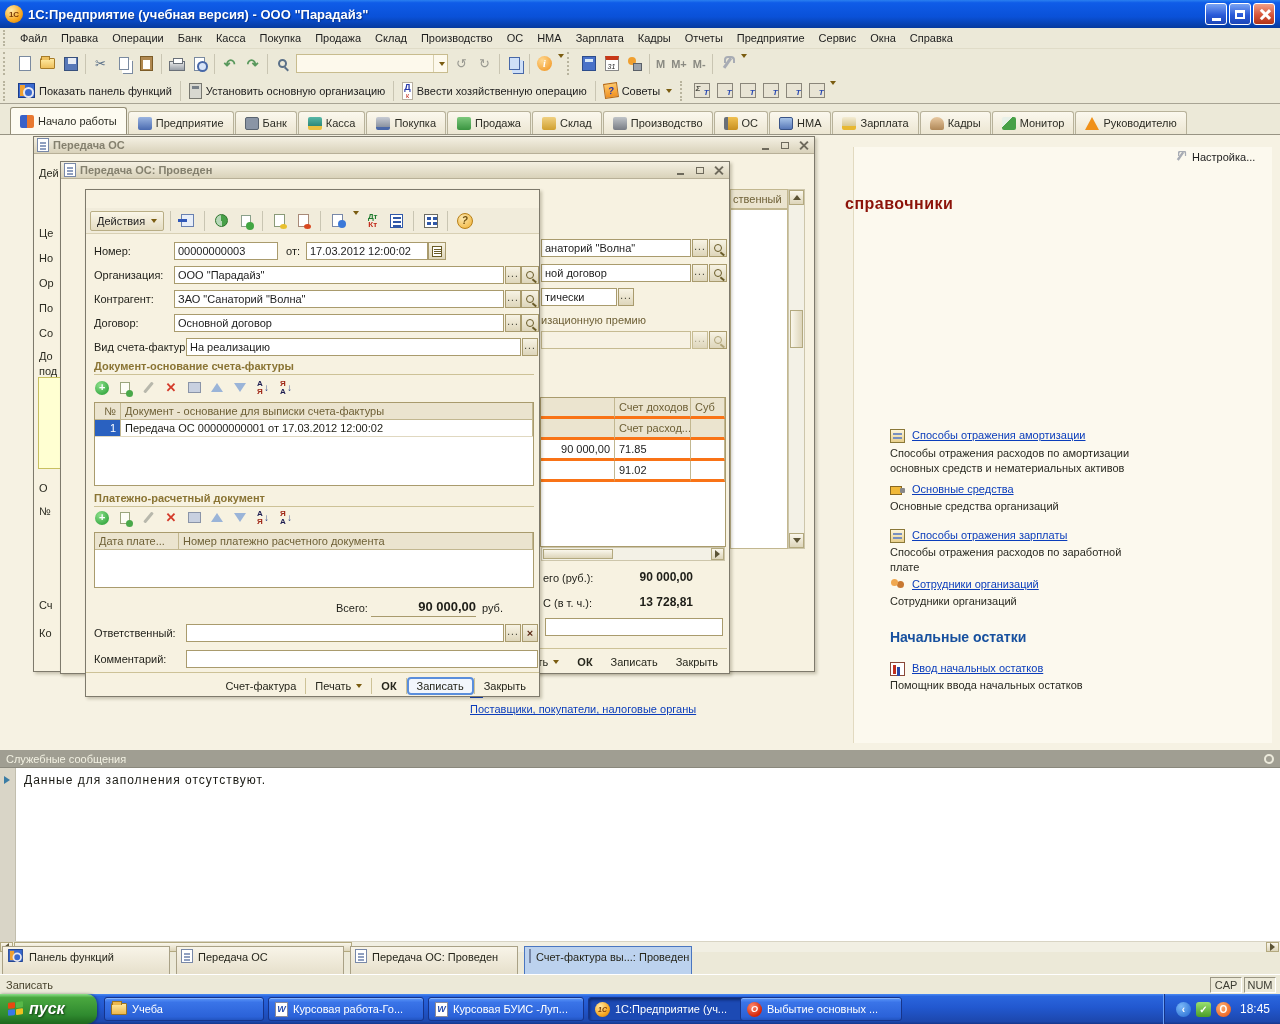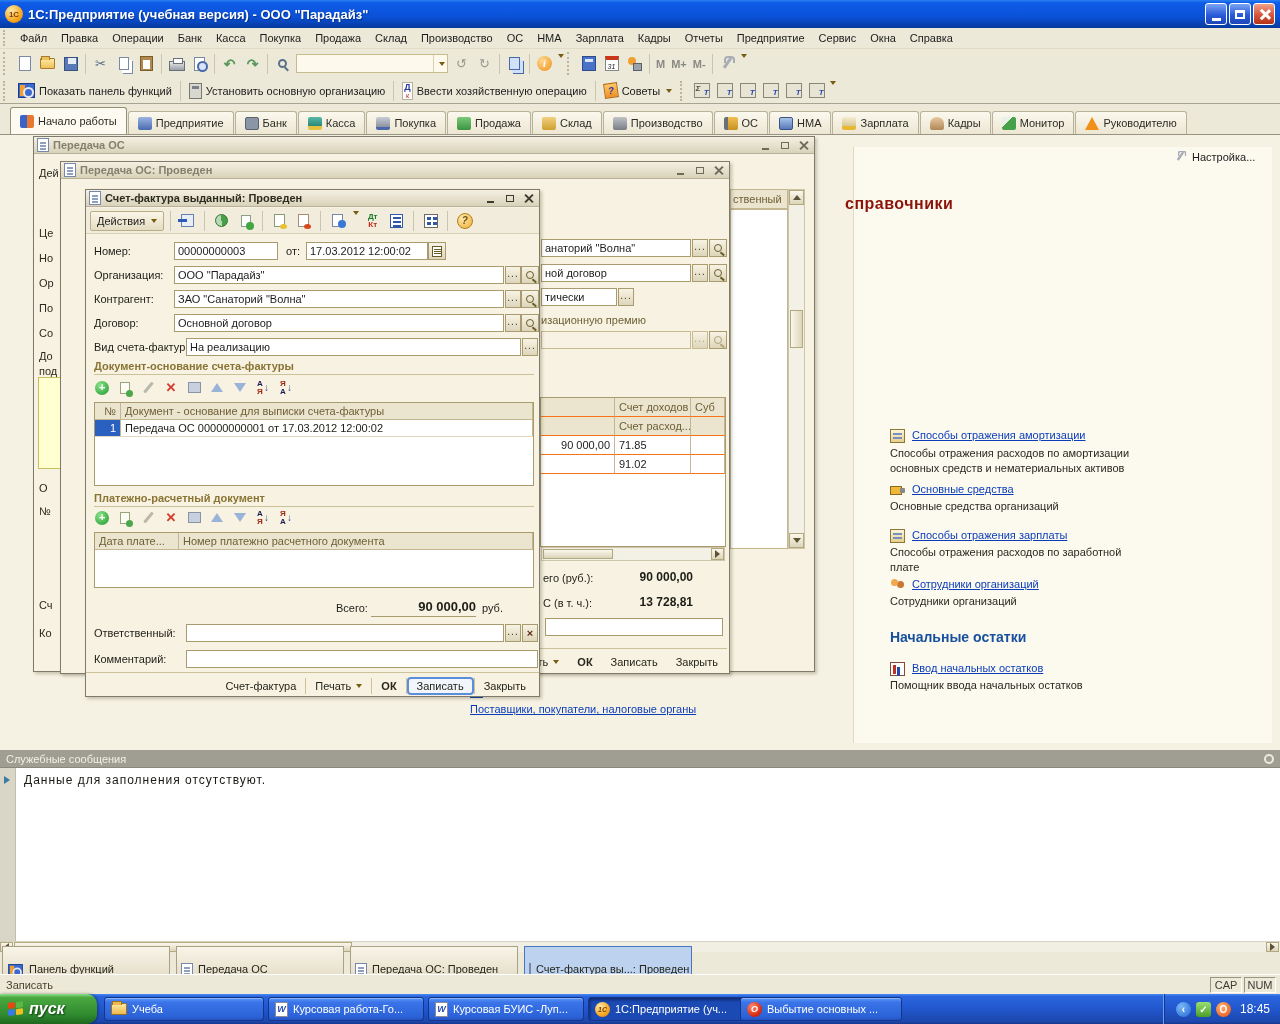--- a/index.html
+++ b/index.html
@@ -201,21 +201,21 @@
 .msgpanel{position:absolute;left:0;top:750px;width:1280px;height:191px;background:#fff}
 .msgtitle{height:17px;background:#a09e92;color:#f2f1e2;display:flex;align-items:center;padding:0 6px}
 .msgbody{position:absolute;left:0;top:17px;right:0;bottom:0;background:#fff;border-top:1px solid #8a887c}
 .msggutter{position:absolute;left:0;top:0;width:16px;bottom:0;background:#d9d5c7;border-right:1px solid #c2beae}
 .msgline{position:absolute;left:24px;top:5px;font-family:Liberation Sans, sans-serif;font-size:12px;color:#1a1a14;letter-spacing:1px}
 .msgmark{position:absolute;left:4px;top:8px;width:0;height:0;border-top:4px solid transparent;border-bottom:4px solid transparent;border-left:6px solid #3a7ca5}
 .pin{margin-left:auto;width:10px;height:10px;border:2px solid #eceadb;border-radius:50%}
 
 .hscrollrow{position:absolute;left:0;top:941px;width:1280px;height:11px;background:#f1efe3;border-top:1px solid #d8d4c4}
 .winbar{position:absolute;left:0;top:952px;width:1280px;height:22px;background:#ece9d8;display:flex;align-items:center;padding:1px 2px;gap:6px}
-.wbitem{width:168px;height:30px;border:1px solid #a9a186;background:linear-gradient(#f8f4e8,#e3dcc6);display:flex;align-items:flex-start;gap:5px;padding:16px 4px;white-space:nowrap;overflow:hidden;color:#26261c}
+.wbitem{width:168px;height:30px;border:1px solid #a9a186;background:linear-gradient(#f8f4e8,#e3dcc6);display:flex;align-items:flex-end;gap:5px;padding:16px 4px;white-space:nowrap;overflow:hidden;color:#26261c}
 .wbitem.active{background:#bcd2ee;border-color:#4a76c0}
 .statusbar{position:absolute;left:0;top:974px;width:1280px;height:20px;background:#ece9d8;border-top:1px solid #fff;display:flex;align-items:center;padding:0 6px;color:#4a452f}
 .kbcell{position:absolute;top:2px;width:32px;height:16px;border:1px solid;border-color:#9a9684 #fff #fff #9a9684;display:flex;align-items:center;justify-content:center;color:#3c3c32;font-size:11px}
 
 .taskbar{position:absolute;left:0;top:994px;width:1280px;height:30px;background:linear-gradient(180deg,#4a8af4 0%,#2a65dd 8%,#2258cf 45%,#1c47ad 92%,#15368a 100%)}
 .startbtn{position:absolute;left:0;top:0;width:97px;height:30px;border-radius:0 10px 10px 0;background:linear-gradient(180deg,#8ee08a 0%,#4aa83f 12%,#2f8a2f 70%,#1d671d 100%);display:flex;align-items:center;gap:5px;padding:0 10px 0 8px;box-shadow:1px 0 3px rgba(0,0,0,.4)}
 .startbtn .stext{color:#fff;font-size:16px;font-weight:bold;font-style:italic;text-shadow:1px 1px 2px #123a12}
 .flag{width:16px;height:14px;display:grid;grid-template-columns:7px 7px;grid-template-rows:6px 6px;gap:1px;transform:skewY(-6deg)}
 .flag i{border-radius:1px}
 .flag .f1{background:#e84810}.flag .f2{background:#58b848}.flag .f3{background:#3878e8}.flag .f4{background:#f0c020}
@@ -228,21 +228,21 @@
 .ic-opera{width:15px;height:15px;border-radius:50%;background:radial-gradient(circle at 35% 30%,#ff8a70,#d42408 70%);color:#fff;font-weight:bold;font-size:9px;display:flex;align-items:center;justify-content:center;flex:none}
 .tray{position:absolute;right:0;top:0;height:30px;display:flex;align-items:center;gap:5px;padding:0 10px 0 12px;border-left:1px solid #6aa0f8;box-shadow:inset 1px 0 0 #16348a}
 .trayico{width:15px;height:15px;border-radius:50%;display:flex;align-items:center;justify-content:center;color:#fff;font-weight:bold;font-size:10px}
 .t-chev{background:radial-gradient(circle at 35% 30%,#7ab8f8,#2268d0)}
 .t-green{background:linear-gradient(#9ae070,#4a9c28);border-radius:3px}
 .t-orange{background:radial-gradient(circle at 35% 30%,#ffb070,#e85010)}
 .claytime{color:#fff;font-size:12px;margin-left:4px}
 
 .w2grid{position:absolute;background:#fff;border:1px solid #a99b6d}
 .w2r{display:flex}
-.w2c{border-right:1px solid #c2b790;border-bottom:1px solid #f97316;padding:3px 4px;white-space:nowrap;overflow:hidden}
+.w2c{border-right:1px solid #c2b790;border-bottom:3px solid #f97316;padding:3px 4px;white-space:nowrap;overflow:hidden}
 .w2h{background:#ebe4cf;color:#6d5f35}
 .yellowfrag{position:absolute;background:#ffffd2;border:1px solid #c8c060}
 .fragcol span{position:absolute;left:5px;color:#2a2a20;white-space:nowrap;overflow:hidden;width:22px}
 </style>
 </head>
 <body>
 
 <div class="titlebar">
   <span class="appico">1С</span>
   <span class="ttext">1С:Предприятие (учебная версия) - ООО "Парадайз"</span>
@@ -631,33 +631,20 @@
       <span class="vdiv"></span>
       <span class="dbtn bold">ОК</span>
       <span class="vdiv"></span>
       <span class="dbtn">Записать</span>
       <span class="vdiv"></span>
       <span class="dbtn">Закрыть</span>
     </div>
   </div>
 
   <div class="mwin" style="left:85px;top:54px;width:455px;height:508px;z-index:4">
-    <div class="mtitle act">
-      <i class="docico"></i>
-      <span class="tt">Счет-фактура выданный: Проведен</span>
-      <span class="mwc">
-          <i class="mg-min"></i>
-        </span>
-      <span class="mwc">
-          <i class="mg-max"></i>
-        </span>
-      <span class="mwc">
-          <i class="mg-x"></i>
-        </span>
-    </div>
     <div class="w3tb">
       <span class="actbtn">
           <span>Действия</span>
           <i class="dd"></i>
         </span>
       <span class="sep"></span>
       <span class="w3i">
           <i class="i-post"></i>
         </span>
       <span class="sep"></span>

